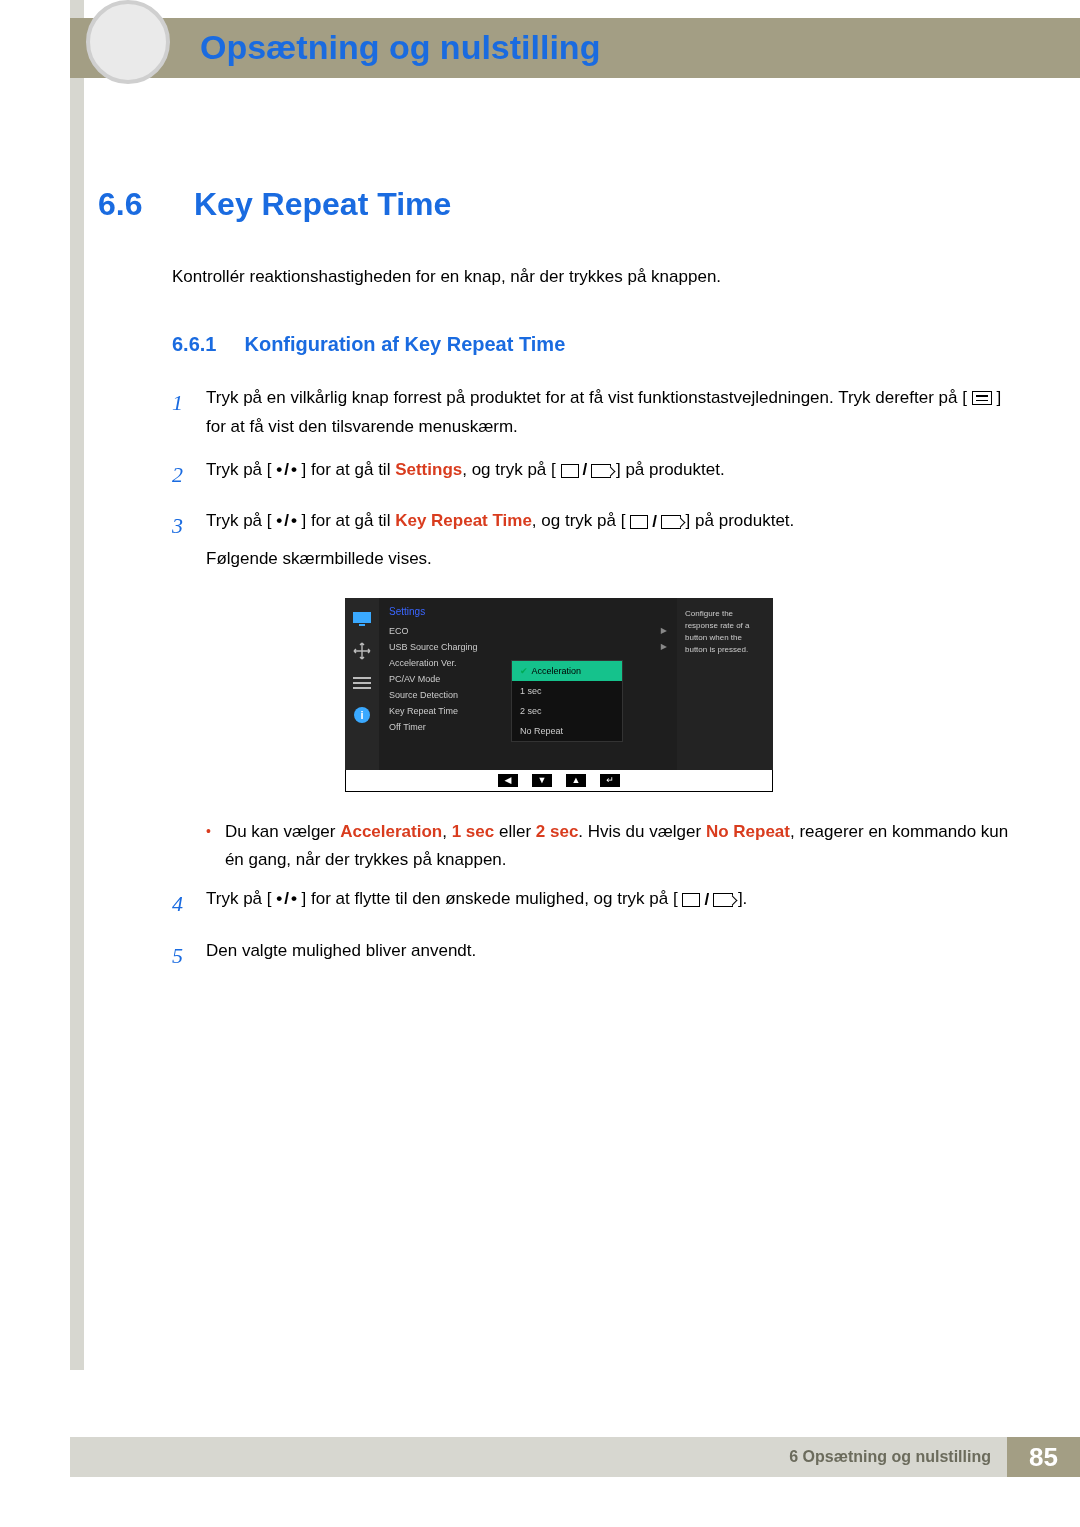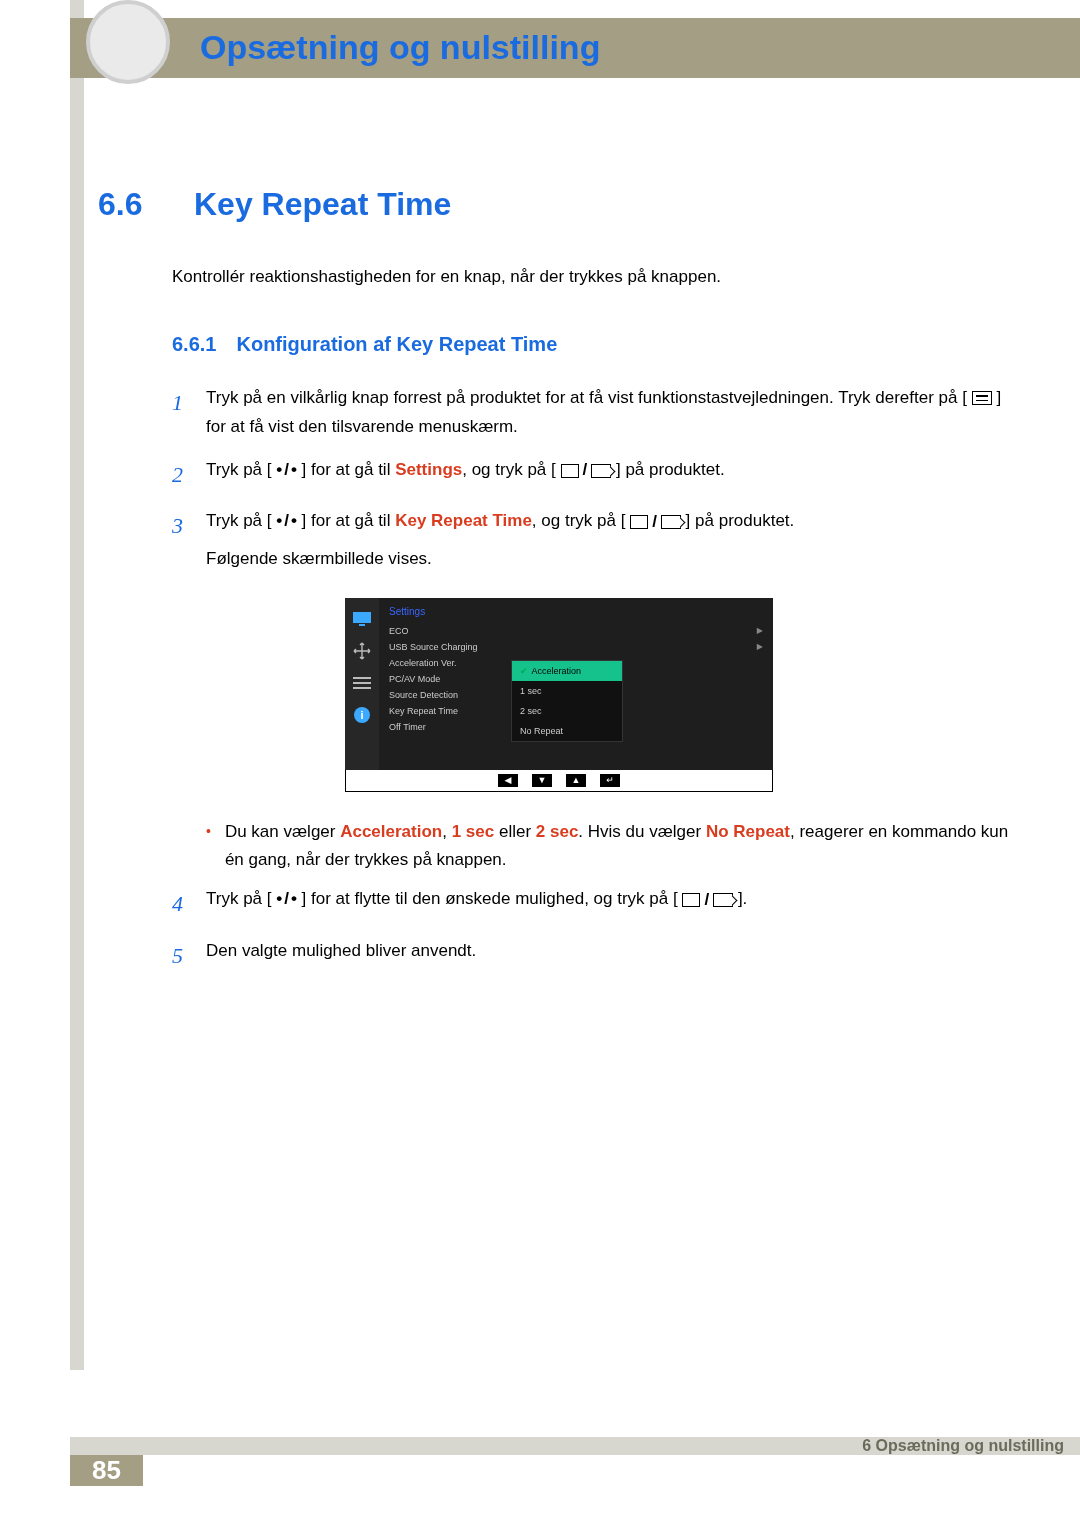--- a/index.html
+++ b/index.html
@@ -74,21 +74,21 @@
     color: #1a6be0;
   }
   .intro {
     margin-left: 74px;
     font-size: 17px;
     margin-bottom: 46px;
   }
   .subsection-row {
     margin-left: 74px;
     display: flex;
-    gap: 20px;
+    gap: 28px;
     margin-bottom: 28px;
   }
   .sub-num {
     font-size: 20px;
     font-weight: bold;
     color: #1a6be0;
   }
   .sub-title {
     font-size: 20px;
     font-weight: bold;
@@ -260,21 +260,20 @@
 
   
   .footer {
     position: absolute;
     left: 70px;
     right: 0;
     bottom: 50px;
     height: 40px;
     display: flex;
     align-items: stretch;
-    flex-direction: column;
   }
   .footer-bar {
     flex: 1;
     background: #d7d7d0;
     display: flex;
     align-items: center;
     justify-content: flex-end;
     padding-right: 16px;
     font-size: 16px;
     color: #6b6b5c;
@@ -406,20 +405,21 @@
         <div class="osd-row">
             <span>Off Timer</span>
           </div>
         <div class="osd-submenu">
           <div class="osd-sub-item osd-sub-sel">Acceleration</div>
           <div class="osd-sub-item">1 sec</div>
           <div class="osd-sub-item">2 sec</div>
           <div class="osd-sub-item">No Repeat</div>
         </div>
       </div>
+      <div class="osd-info">Configure the response rate of a button when the button is pressed.</div>
     </div>
     <div class="osd-bottom">
       <div class="osd-btn">◀</div>
       <div class="osd-btn">▼</div>
       <div class="osd-btn">▲</div>
       <div class="osd-btn">↵</div>
     </div>
   </div>
 
   <div class="bullet-row">

